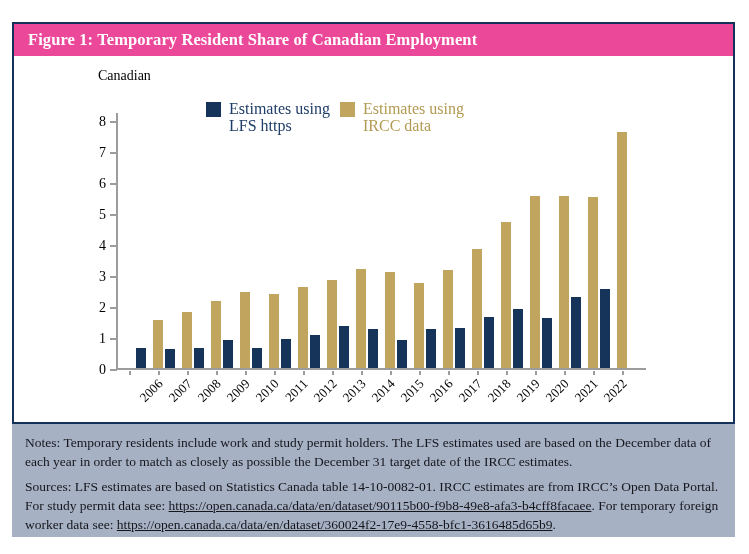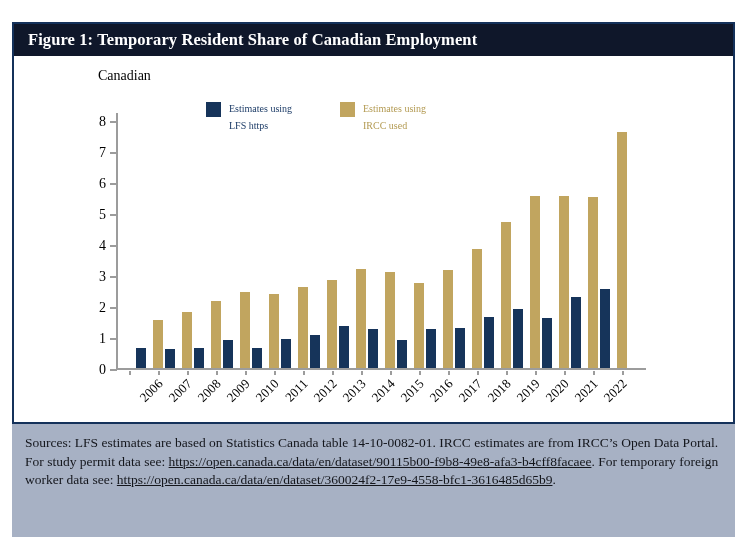--- a/index.html
+++ b/index.html
@@ -6,21 +6,21 @@
   body{
     width:749px;height:554px;position:relative;background:#ffffff;
     font-family:"Liberation Serif","DejaVu Serif",serif;
     overflow:hidden;
   }
   .frame{
     position:absolute;left:12px;top:22px;width:723px;height:402px;
     border:2px solid #14315a;box-sizing:border-box;background:#ffffff;
   }
   .titlebar{
-    height:32px;background:#0f172a;display:flex;align-items:center;
+    height:32px;background:#ec4899;display:flex;align-items:center;
     padding-left:14px;box-sizing:border-box;
   }
   .titlebar .title{
     color:#ffffff;font-weight:bold;font-size:16.5px;letter-spacing:.1px;
   }
   .chart-area{position:relative;width:719px;height:366px;}
   .percent-label{position:absolute;left:84px;top:12px;font-size:14px;color:#000;}
   .plot{
     position:absolute;left:102px;top:57px;width:530px;height:257px;
     border-left:2px solid #9c9c9c;border-bottom:2px solid #9c9c9c;
@@ -34,21 +34,21 @@
   .y-tick-mark{position:absolute;left:96px;width:7px;height:2px;background:#9c9c9c;}
   .x-tick-mark{position:absolute;width:2px;height:4px;top:315px;background:#9c9c9c;}
   .x-label{
     position:absolute;top:320px;width:44px;text-align:right;
     font-size:13px;color:#000;
     transform:rotate(-45deg);transform-origin:100% 0;
   }
   .legend{position:absolute;top:44px;display:flex;}
   .legend-item{display:flex;align-items:flex-start;}
   .legend-swatch{width:15px;height:15px;margin-top:2px;margin-right:8px;flex:0 0 auto;}
-  .legend-text{font-size:10px;line-height:17px;}
+  .legend-text{font-size:16px;line-height:17px;}
   .legend-lfs{color:#1e3d68;}
   .legend-ircc{color:#b39a52;}
   .notes-panel{
     position:absolute;left:12px;top:424px;width:723px;height:113px;
     background:#a7b1c4;box-sizing:border-box;padding:10px 13px 8px 13px;
     color:#14161c;
   }
   .notes-panel p{margin:0 0 7px 0;font-size:13.5px;line-height:1.38;}
   .src-link{color:inherit;text-decoration:underline;cursor:pointer;}
 </style>
@@ -66,21 +66,21 @@
       <span class="legend-swatch" style="background: rgb(22, 52, 90);"></span>
       <span class="legend-text">
         <span style="display:block">Estimates using</span>
         <span style="display:block">LFS https</span>
       </span>
     </div>
     <div class="legend legend-item legend-ircc" style="left:326px">
       <span class="legend-swatch" style="background: rgb(193, 165, 95);"></span>
       <span class="legend-text">
         <span style="display:block">Estimates using</span>
-        <span style="display:block">IRCC used</span>
+        <span style="display:block">IRCC data</span>
       </span>
     </div>
 
     <div class="plot">
         <div class="bar" style="left: 18px; width: 10px; height: 20px; background: rgb(22, 52, 90);"></div>
         <div class="bar" style="left: 35px; width: 10px; height: 48px; background: rgb(193, 165, 95);"></div>
         <div class="bar" style="left: 47px; width: 10px; height: 19px; background: rgb(22, 52, 90);"></div>
         <div class="bar" style="left: 64px; width: 10px; height: 56px; background: rgb(193, 165, 95);"></div>
         <div class="bar" style="left: 76px; width: 10px; height: 20px; background: rgb(22, 52, 90);"></div>
         <div class="bar" style="left: 93px; width: 10px; height: 67px; background: rgb(193, 165, 95);"></div>
@@ -163,14 +163,15 @@
       <div class="x-tick-mark" style="left: 463px;"></div>
       <div class="x-tick-mark" style="left: 492px;"></div>
       <div class="x-tick-mark" style="left: 521px;"></div>
       <div class="x-tick-mark" style="left: 550px;"></div>
       <div class="x-tick-mark" style="left: 579px;"></div>
       <div class="x-tick-mark" style="left: 608px;"></div>
     </div>
 </div>
 
 <div class="notes-panel">
+  <p>Notes: Temporary residents include work and study permit holders. The LFS estimates used are based on the December data of each year in order to match as closely as possible the December 31 target date of the IRCC estimates.</p>
   <p><span>Sources: LFS estimates are based on Statistics Canada table 14-10-0082-01. IRCC estimates are from IRCC’s Open Data Portal. For study permit data see: </span><a class="src-link">https://open.canada.ca/data/en/dataset/90115b00-f9b8-49e8-afa3-b4cff8facaee</a><span>. For temporary foreign worker data see: </span><a class="src-link">https://open.canada.ca/data/en/dataset/360024f2-17e9-4558-bfc1-3616485d65b9</a><span>.</span></p>
 </div>
 
 </body></html>

